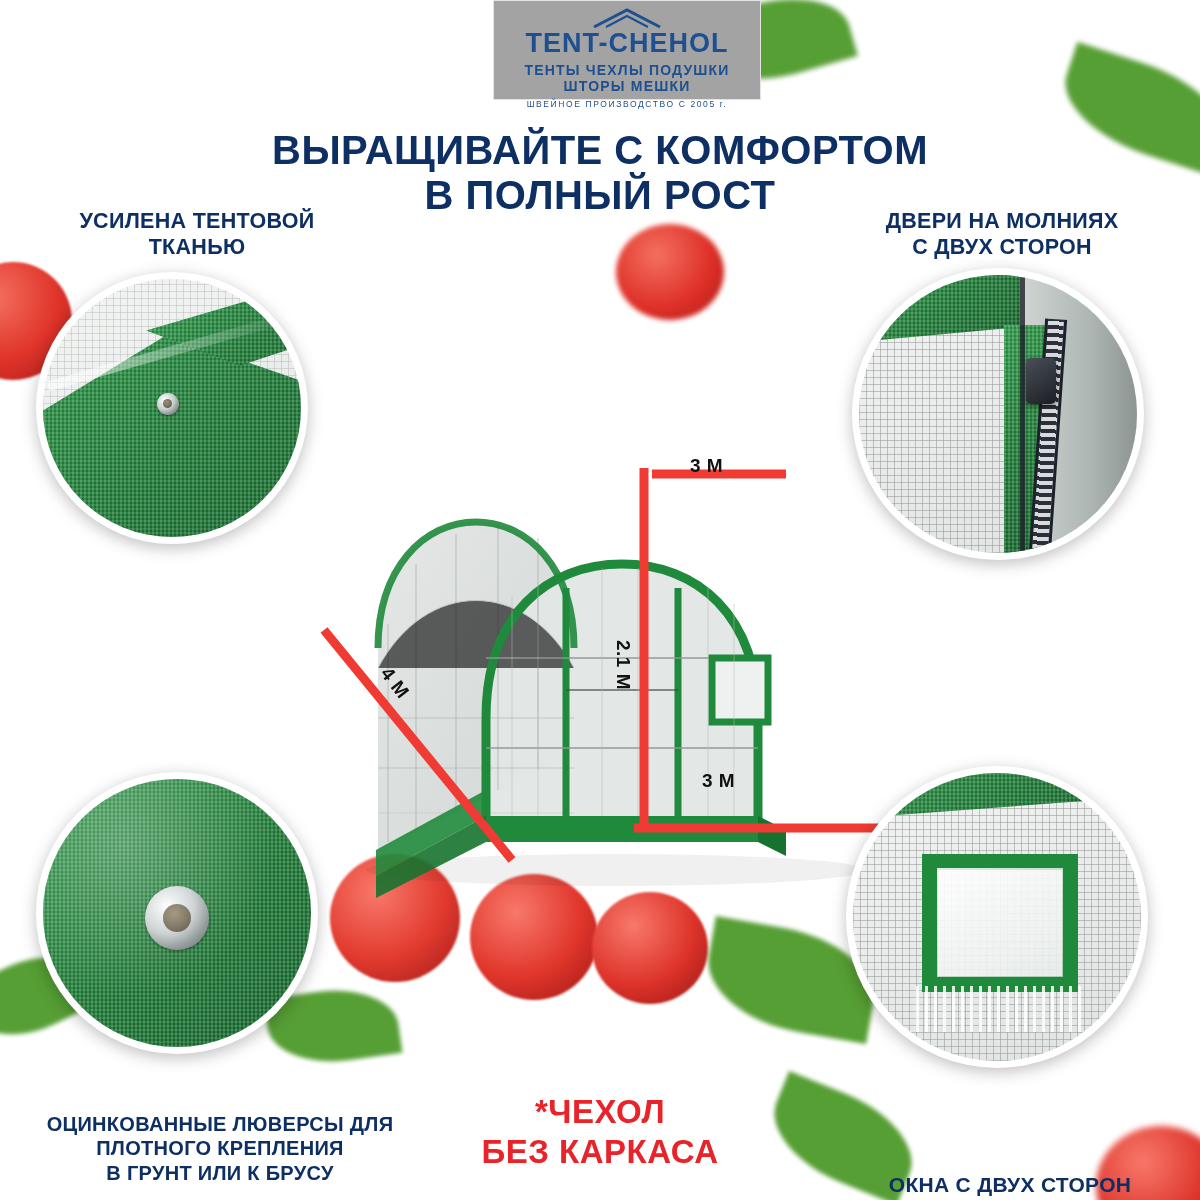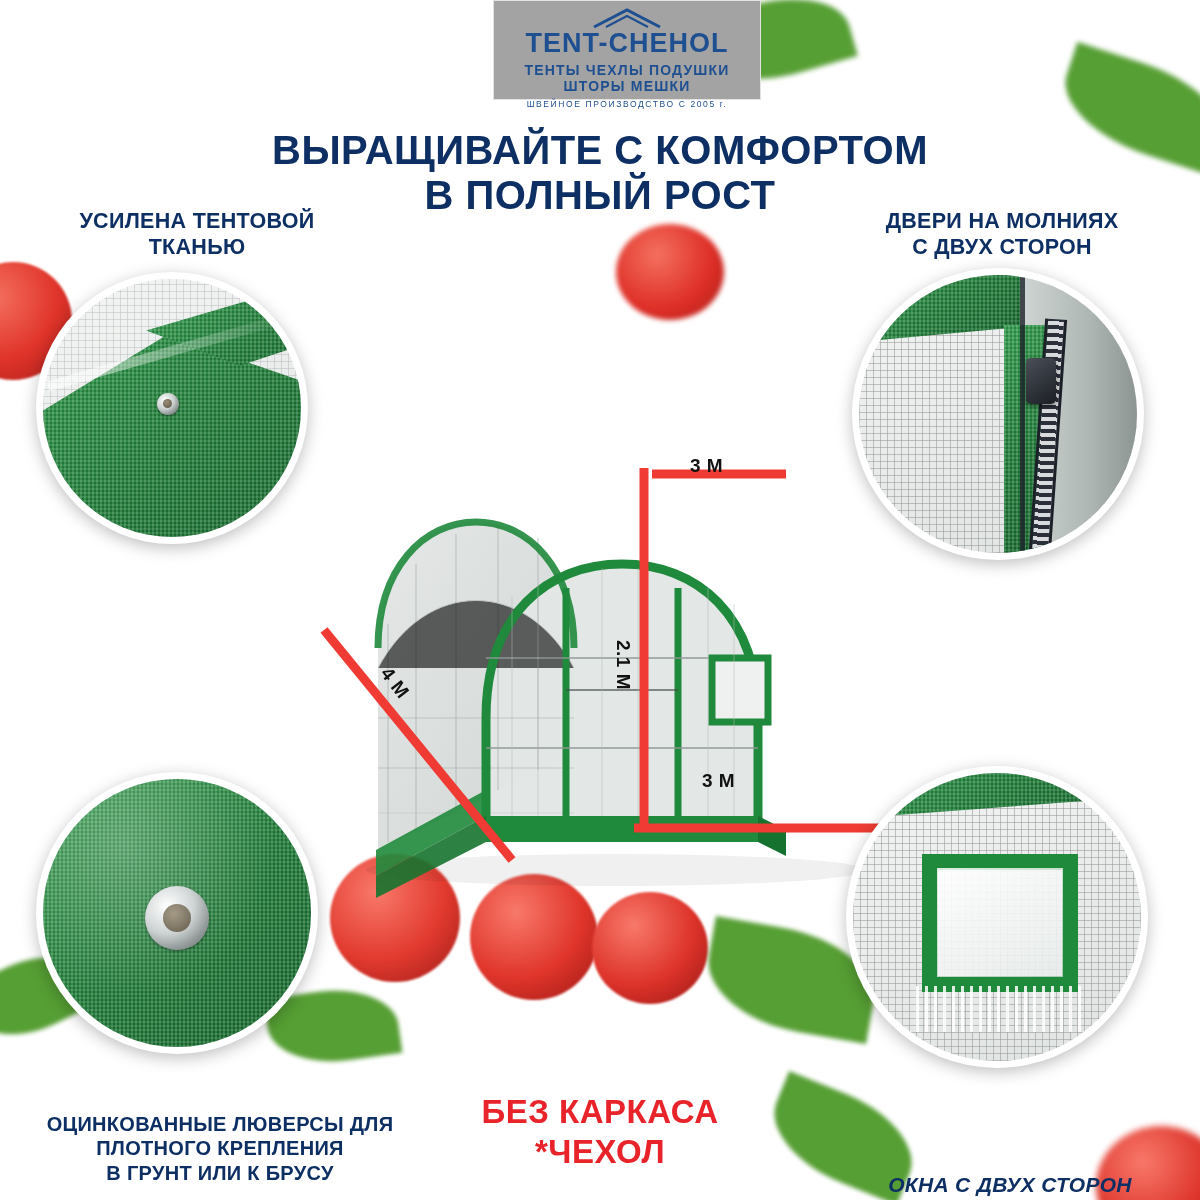--- a/index.html
+++ b/index.html
@@ -93,21 +93,21 @@
     font-size: 21.5px;
     font-weight: bold;
     line-height: 1.22;
     text-align: center;
     letter-spacing: .3px;
     z-index: 30;
   }
   #cap-tl { left: 22px;  top: 208px;  width: 350px; text-align: center; }
   #cap-tr { left: 822px; top: 208px;  width: 360px; }
   #cap-bl { left: 10px;  top: 1088px; width: 420px; font-size: 20px; margin-top: 24px; }
-  #cap-br { left: 830px; top: 1172px; width: 360px; font-size: 21px; font-style: italic; }
+  #cap-br { left: 830px; top: 1172px; width: 360px; font-size: 21px; }
 
   .nocarcass {
     position: absolute;
     left: 420px;
     top: 1092px;
     width: 360px;
     text-align: center;
     color: #e8232a;
     font-size: 33px;
     font-weight: bold;
@@ -226,22 +226,22 @@
 <div class="cap" id="cap-tl" style="white-space:pre-line;">УСИЛЕНА ТЕНТОВОЙ
 ТКАНЬЮ</div>
 <div class="cap" id="cap-tr" style="white-space:pre-line;">ДВЕРИ НА МОЛНИЯХ
 С ДВУХ СТОРОН</div>
 <div class="cap" id="cap-bl" style="white-space:pre-line;">ОЦИНКОВАННЫЕ ЛЮВЕРСЫ ДЛЯ
 ПЛОТНОГО КРЕПЛЕНИЯ
 В ГРУНТ ИЛИ К БРУСУ</div>
 <div class="cap" id="cap-br" style="white-space:pre-line;">ОКНА С ДВУХ СТОРОН</div>
 
 <div class="nocarcass">
+  <div>*ЧЕХОЛ</div>
   <div>БЕЗ КАРКАСА</div>
-  <div>*ЧЕХОЛ</div>
 </div>
 
 <div class="bubble" id="bub-tl">
   <div class="inner">
     <div style="position:absolute;inset:0;background:linear-gradient(150deg,#f4f6f5 0%,#e6eae8 100%);"></div>
     <div class="mesh" style="inset:0;opacity:.55;"></div>
     <div class="tarp" style="left:-6%;top:16%;width:118%;height:92%;clip-path:polygon(0% 42%, 46% 6%, 100% 30%, 100% 100%, 0% 100%);"></div>
     <div class="tarp" style="left:40%;top:8%;width:70%;height:40%;clip-path:polygon(0% 30%, 58% 0%, 100% 36%, 52% 64%);"></div>
     <div class="eyelet" style="left:44%;top:44%;width:22px;height:22px;"></div>
     <div style="position:absolute;left:0;top:26%;width:100%;height:10px;background:linear-gradient(90deg,rgba(255,255,255,.6),rgba(255,255,255,0));transform:rotate(-16deg);"></div>

